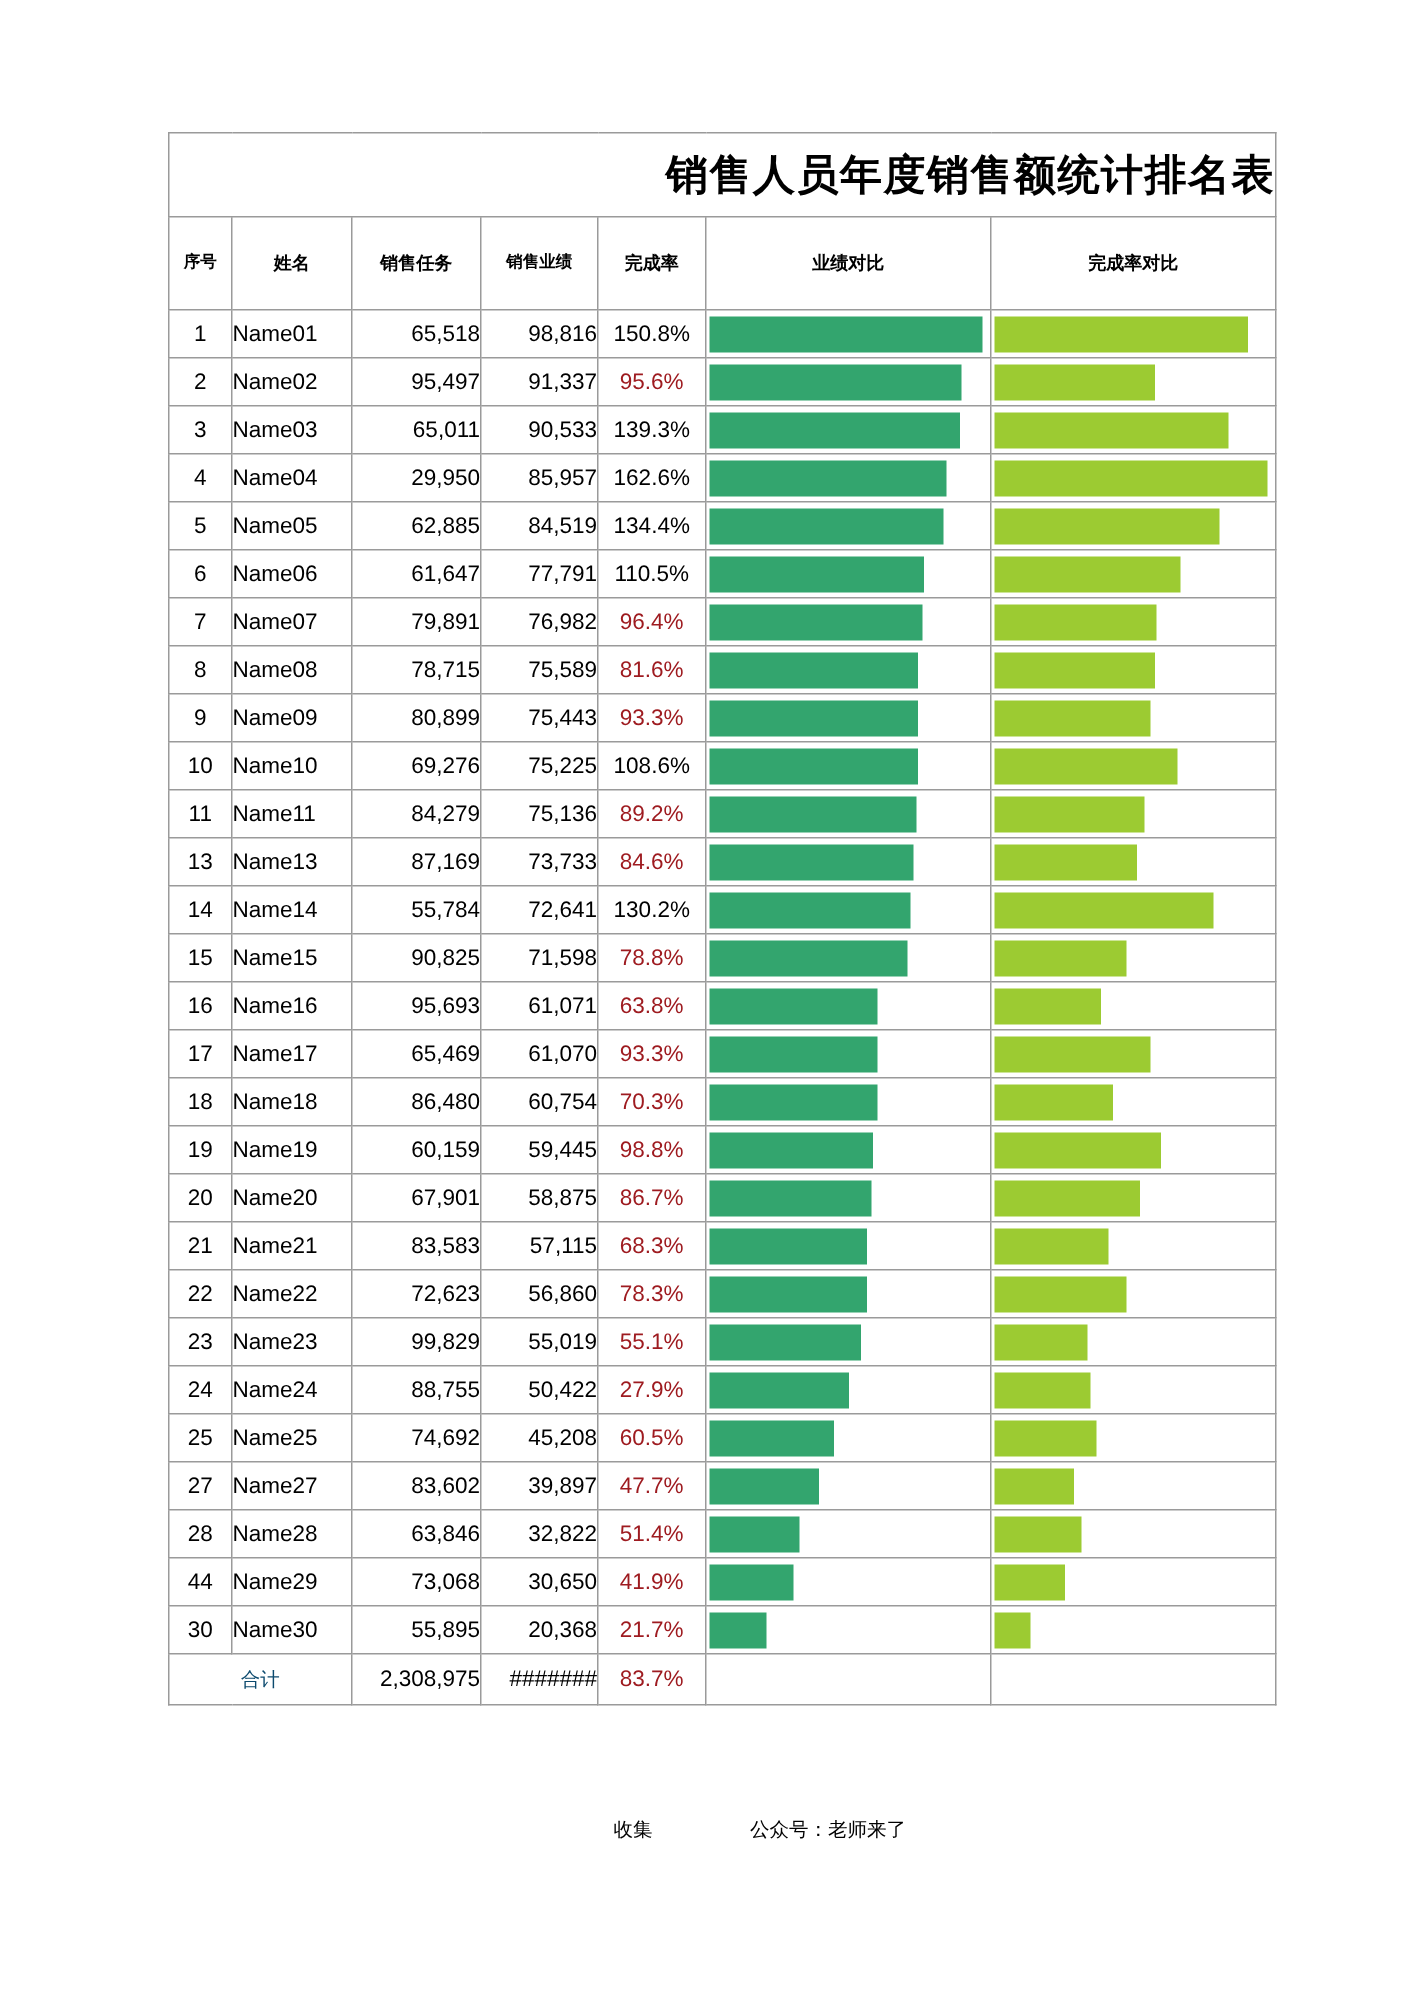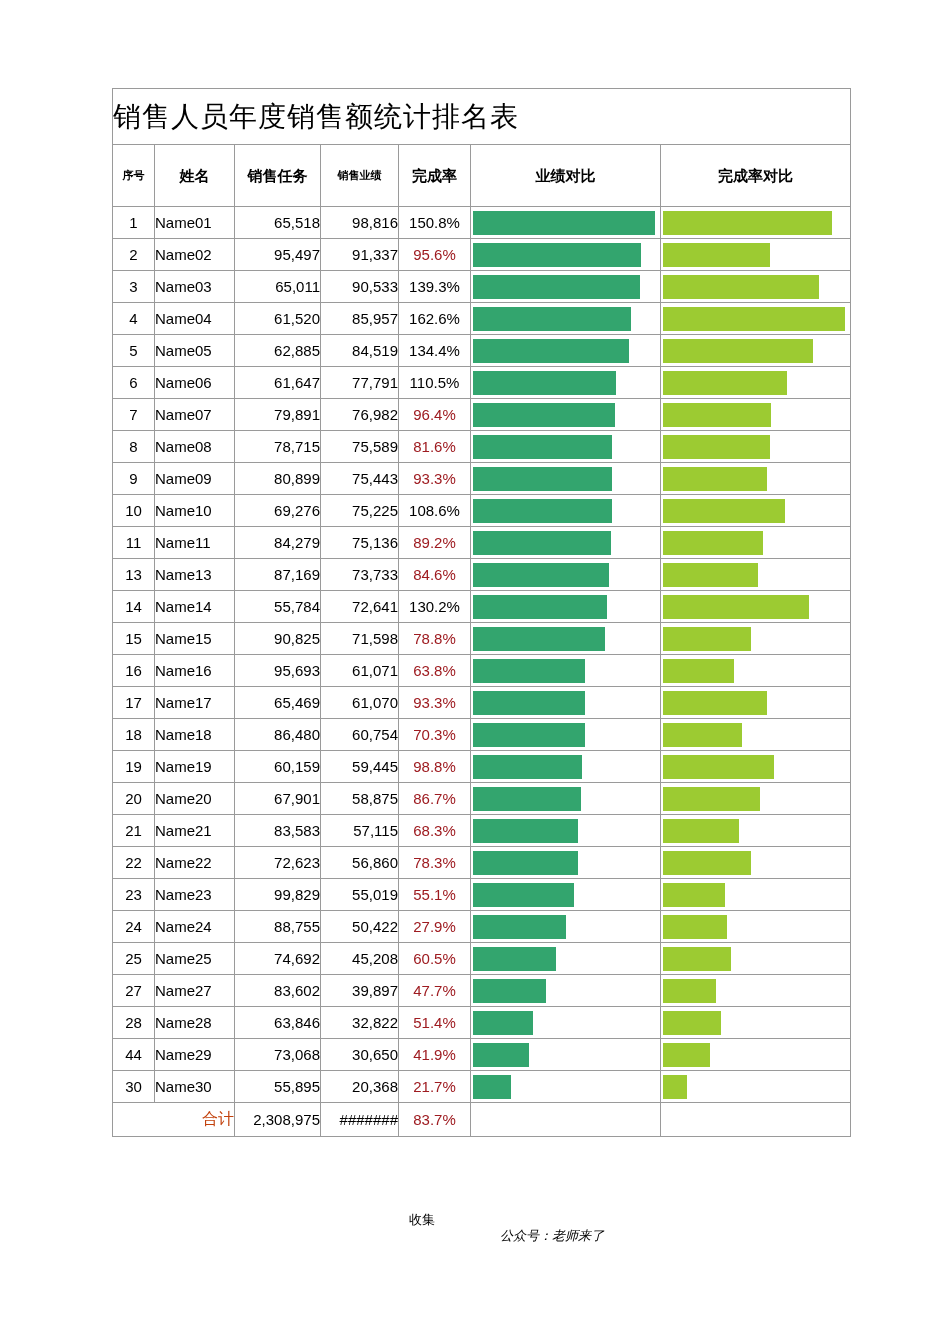--- a/index.html
+++ b/index.html
@@ -30,29 +30,29 @@
   col.c-name{width:80px;}
   col.c-task{width:86px;}
   col.c-perf{width:78px;}
   col.c-rate{width:72px;}
   col.c-bar1{width:190px;}
   col.c-bar2{width:190px;}
 
   .title-cell{
     height:56px;
     font-size:28px;
-    font-weight:normal;
-    text-align:left;
+    font-weight:bold;
+    text-align:right;
     vertical-align:middle;
     color:#000;
     letter-spacing:1px;
   }
   .hdr{
     height:62px;
-    font-size:15px;
+    font-size:12px;
     font-weight:bold;
     text-align:center;
     vertical-align:middle;
     color:#000;
     line-height:1.15;
   }
   .hdr.narrow{
     font-size:11px;
     word-break:break-all;
   }
@@ -64,28 +64,28 @@
   .barcell{position:relative;vertical-align:middle;padding:0;}
   .bar{
     height:24px;
     margin:0 0 0 2px;
     display:block;
   }
   .bar.green{background:#33a56e;}
   .bar.lime{background:#9ccb32;}
   .total-td{height:34px;}
   .total-label{
-    text-align:right;vertical-align:middle;font-size:16px;color:#c2410c;
+    text-align:center;vertical-align:middle;font-size:13px;color:#0c4a6e;
   }
   .footer{
     position:absolute;top:1211px;left:0;width:945px;
     font-size:13px;color:#000;
   }
   .footer .f1{position:absolute;left:409px;top:0;}
-  .footer .f2{position:absolute;left:500px;top:16px;font-style:italic;}
+  .footer .f2{position:absolute;left:500px;top:0;}
 </style>
 </head>
 <body>
 
 <div class="sheet">
 
   <div class="table-wrap">
     <table class="xl">
       <colgroup>
         <col class="c-idx">
@@ -146,21 +146,21 @@
             <td class="barcell">
               <span class="bar green" style="width: 166.744px; background: rgb(51, 165, 110);"></span>
             </td>
             <td class="barcell">
               <span class="bar lime" style="width: 155.92px; background: rgb(156, 203, 50);"></span>
             </td>
           </tr>
           <tr class="drow">
             <td class="c-center">4</td>
             <td class="c-left">Name04</td>
-            <td class="c-right">61,520</td>
+            <td class="c-right">29,950</td>
             <td class="c-right">85,957</td>
             <td class="c-center">162.6%</td>
             <td class="barcell">
               <span class="bar green" style="width: 158.316px; background: rgb(51, 165, 110);"></span>
             </td>
             <td class="barcell">
               <span class="bar lime" style="width: 182px; background: rgb(156, 203, 50);"></span>
             </td>
           </tr>
           <tr class="drow">

